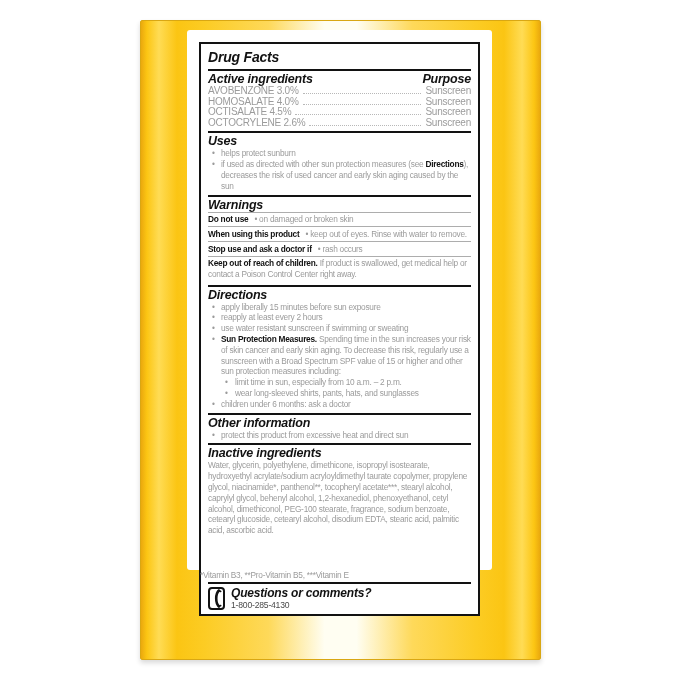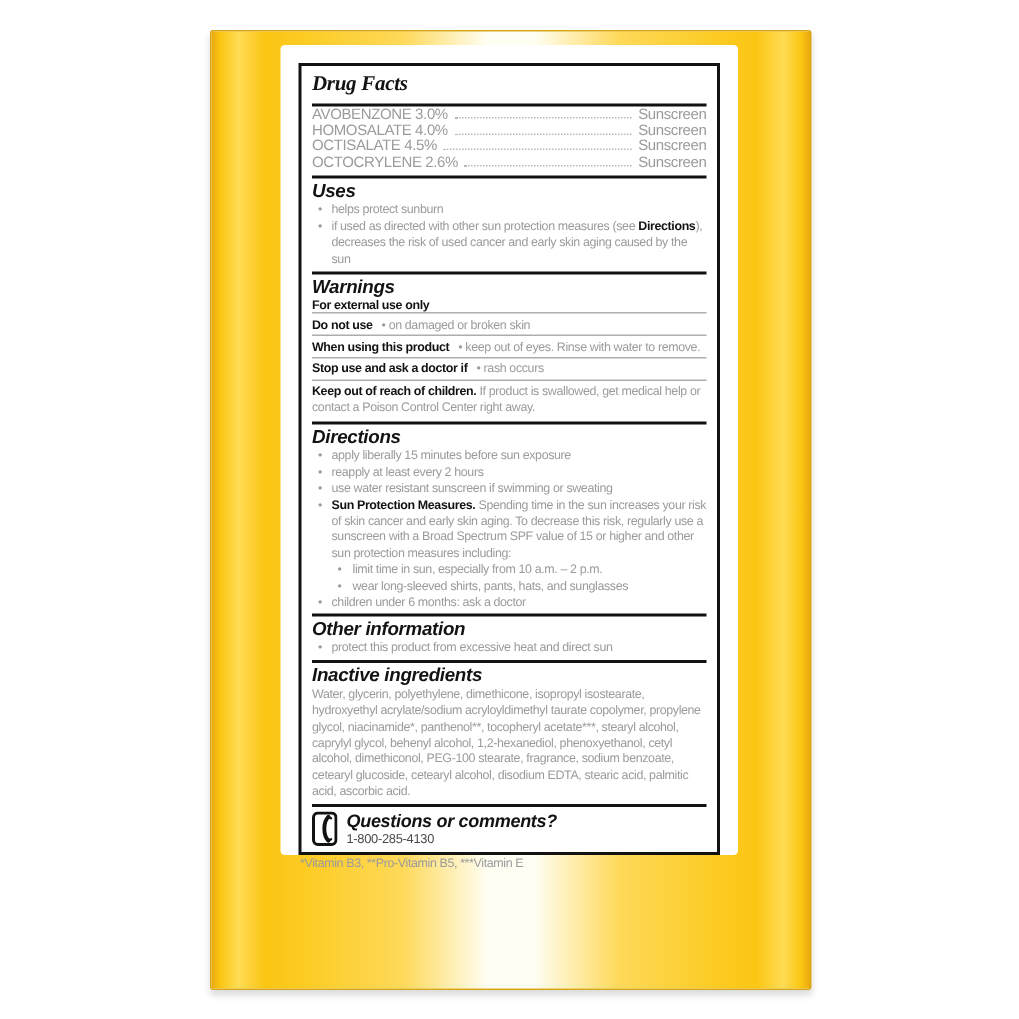--- a/index.html
+++ b/index.html
@@ -24,58 +24,62 @@
   }
   .panel{
     position:absolute;left:12px;top:12px;width:281px;
     box-sizing:border-box;border:2px solid #121212;background:#fff;
     padding:2px 7px 0 7px;
   }
   .sec{border-top:2px solid #121212;padding:1px 0 3px 0;}
   .sec.first{border-top:none;}
   .df-title{
     font-size:14px;font-weight:bold;font-style:italic;color:#121212;
-    padding:2px 0 1px 0;letter-spacing:-0.2px;font-family:Liberation Serif, serif;
+    padding:2px 0 1px 0;letter-spacing:-0.2px;
   }
   .sec-head{
     font-size:12.5px;font-weight:bold;font-style:italic;color:#121212;
     letter-spacing:-0.2px;line-height:14px;
   }
   .sec-head-row{display:flex;justify-content:space-between;align-items:baseline;}
   .body-txt{font-size:8.3px;line-height:10.8px;color:#9b9b9b;letter-spacing:-0.25px;}
   .bold-blk{color:#121212;font-weight:bold;}
   .ing-row{display:flex;align-items:baseline;font-size:10px;line-height:10.6px;color:#9b9b9b;letter-spacing:-0.25px;}
   .ing-row .leader{flex:1;border-bottom:1px dotted #b8b8b8;margin:0 4px 2px 4px;min-width:10px;}
   .bullet-item{position:relative;padding-left:13px;font-size:8.3px;line-height:10.8px;color:#9b9b9b;letter-spacing:-0.25px;}
   .bullet-item > .bm{position:absolute;left:4px;color:#9b9b9b;}
   .sub-bullet{position:relative;padding-left:27px;font-size:8.3px;line-height:10.8px;color:#9b9b9b;letter-spacing:-0.25px;}
   .sub-bullet > .bm{position:absolute;left:17px;color:#9b9b9b;}
   .warn-row{border-top:1px solid #adadad;padding:1.5px 0;font-size:8.3px;line-height:10.8px;color:#9b9b9b;letter-spacing:-0.25px;}
   .warn-row .sep{display:inline-block;width:6px;}
-  .questions-sec{display:flex;align-items:flex-start;gap:6px;padding:3px 0 4px 0;border-top:2px solid #121212;}
+  .questions-sec{display:flex;align-items:flex-start;gap:6px;padding:3px 0 4px 0;border-top:2px solid #121212;margin-top:43px;}
   .q-title{font-size:12px;font-weight:bold;font-style:italic;color:#121212;line-height:13px;letter-spacing:-0.2px;}
   .q-phone{font-size:8.6px;color:#4a4a4a;line-height:10px;letter-spacing:-0.2px;}
   .footnote{
     position:absolute;left:13px;top:540px;
     font-size:8.3px;color:#9b9b9b;letter-spacing:-0.25px;
   }
   .phone-icon-box{flex:0 0 auto;display:flex;}
 </style>
 </head>
 <body>
 
 <div class="product-box">
   <div class="label">
     <div class="panel">
 
       <div class="sec first">
         <div class="df-title">Drug Facts</div>
       </div>
 
       <div class="sec">
+        <div class="sec-head-row">
+          <span class="sec-head">Active ingredients</span>
+          <span class="sec-head">Purpose</span>
+        </div>
         <div class="ing-row">
           <span>AVOBENZONE 3.0%</span>
           <span class="leader"></span>
           <span>Sunscreen</span>
         </div>
         <div class="ing-row">
           <span>HOMOSALATE 4.0%</span>
           <span class="leader"></span>
           <span>Sunscreen</span>
         </div>
@@ -98,21 +102,20 @@
           <span>helps protect sunburn</span>
         </div>
         <div class="bullet-item">
           <span class="bm">•</span>
           <span>if used as directed with other sun protection measures (see </span><span class="bold-blk">Directions</span><span>), decreases the risk of used cancer and early skin aging caused by the sun</span>
         </div>
       </div>
 
       <div class="sec">
         <div class="sec-head">Warnings</div>
-        <div class="body-txt bold-blk">For external use only</div>
         <div class="warn-row">
           <span class="bold-blk">Do not use</span><span class="sep"></span><span>•</span>
           <span>on damaged or broken skin</span>
         </div>
         <div class="warn-row">
           <span class="bold-blk">When using this product</span><span class="sep"></span><span>•</span>
           <span>keep out of eyes. Rinse with water to remove.</span>
         </div>
         <div class="warn-row">
           <span class="bold-blk">Stop use and ask a doctor if</span><span class="sep"></span><span>•</span>

